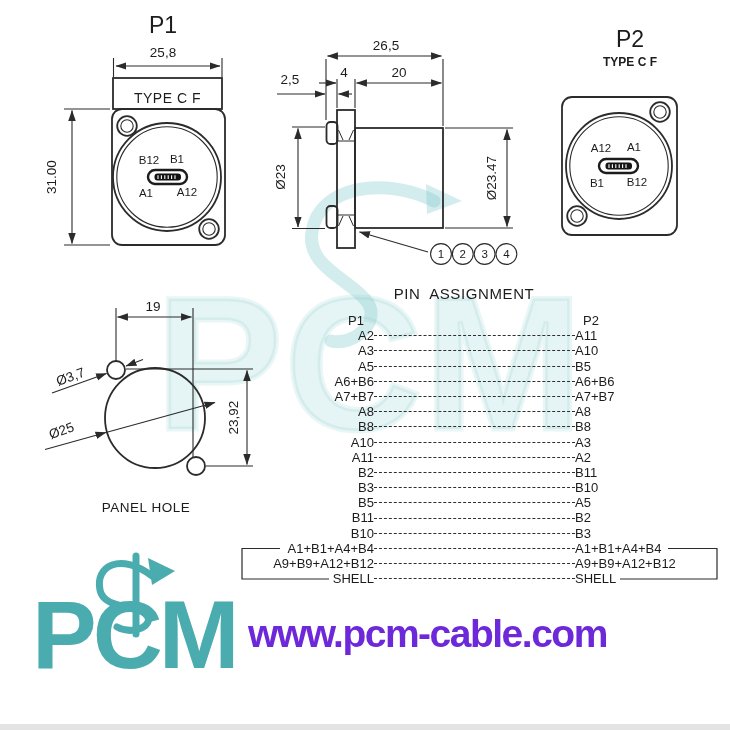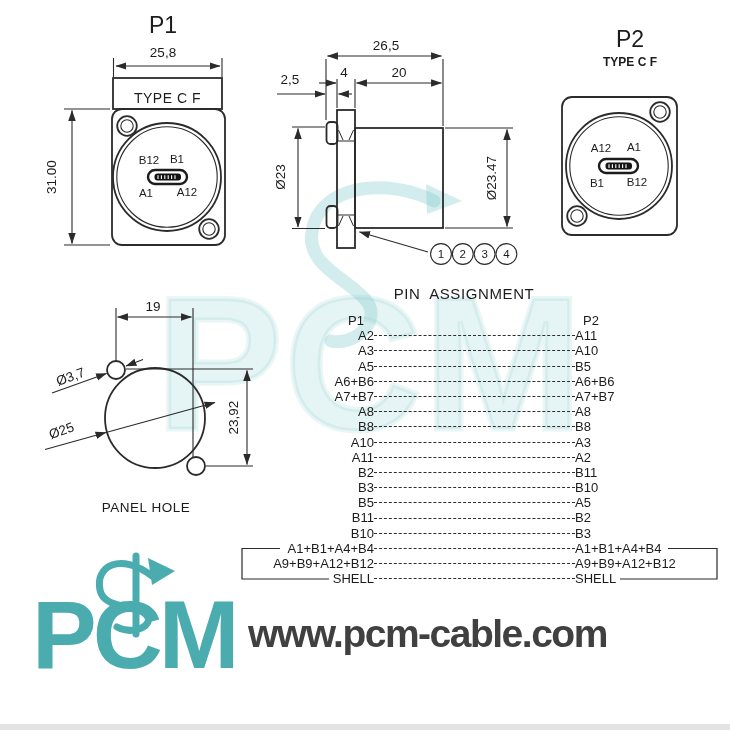--- a/index.html
+++ b/index.html
@@ -26,21 +26,21 @@
   .pl{flex:0 0 112px;text-align:right;white-space:nowrap;}
   .pd{flex:1 1 auto;height:0;border-top:1.6px dashed #2e2e2e;}
   .pr{flex:0 0 120px;text-align:left;white-space:nowrap;}
   .pin-row.header .pd{visibility:hidden;}
   .pin-row.header .pl{padding-right:10px;box-sizing:border-box;}
   .pin-row.header .pr{padding-left:8px;box-sizing:border-box;}
   
   .logo-text{position:absolute;left:32px;top:586px;font-size:97px;line-height:1;
         font-weight:700;letter-spacing:-4px;color:#4aacaf;z-index:2;}
   .website{position:absolute;left:248px;top:612px;font-size:39px;font-weight:700;
-        letter-spacing:-1.5px;color:#404040;z-index:2;}
+        letter-spacing:-1.5px;color:#6d28d9;z-index:2;}
   .logo-svg{position:absolute;left:0;top:0;z-index:3;}
   .bottom-strip{position:absolute;left:0;top:724px;width:730px;height:6px;background:#e3e3e3;z-index:1;}
 </style>
 </head>
 <body>
 
 <div class="page">
 
   <div class="watermark-text">PCM</div>
   <svg class="wm-svg" width="730" height="730">

